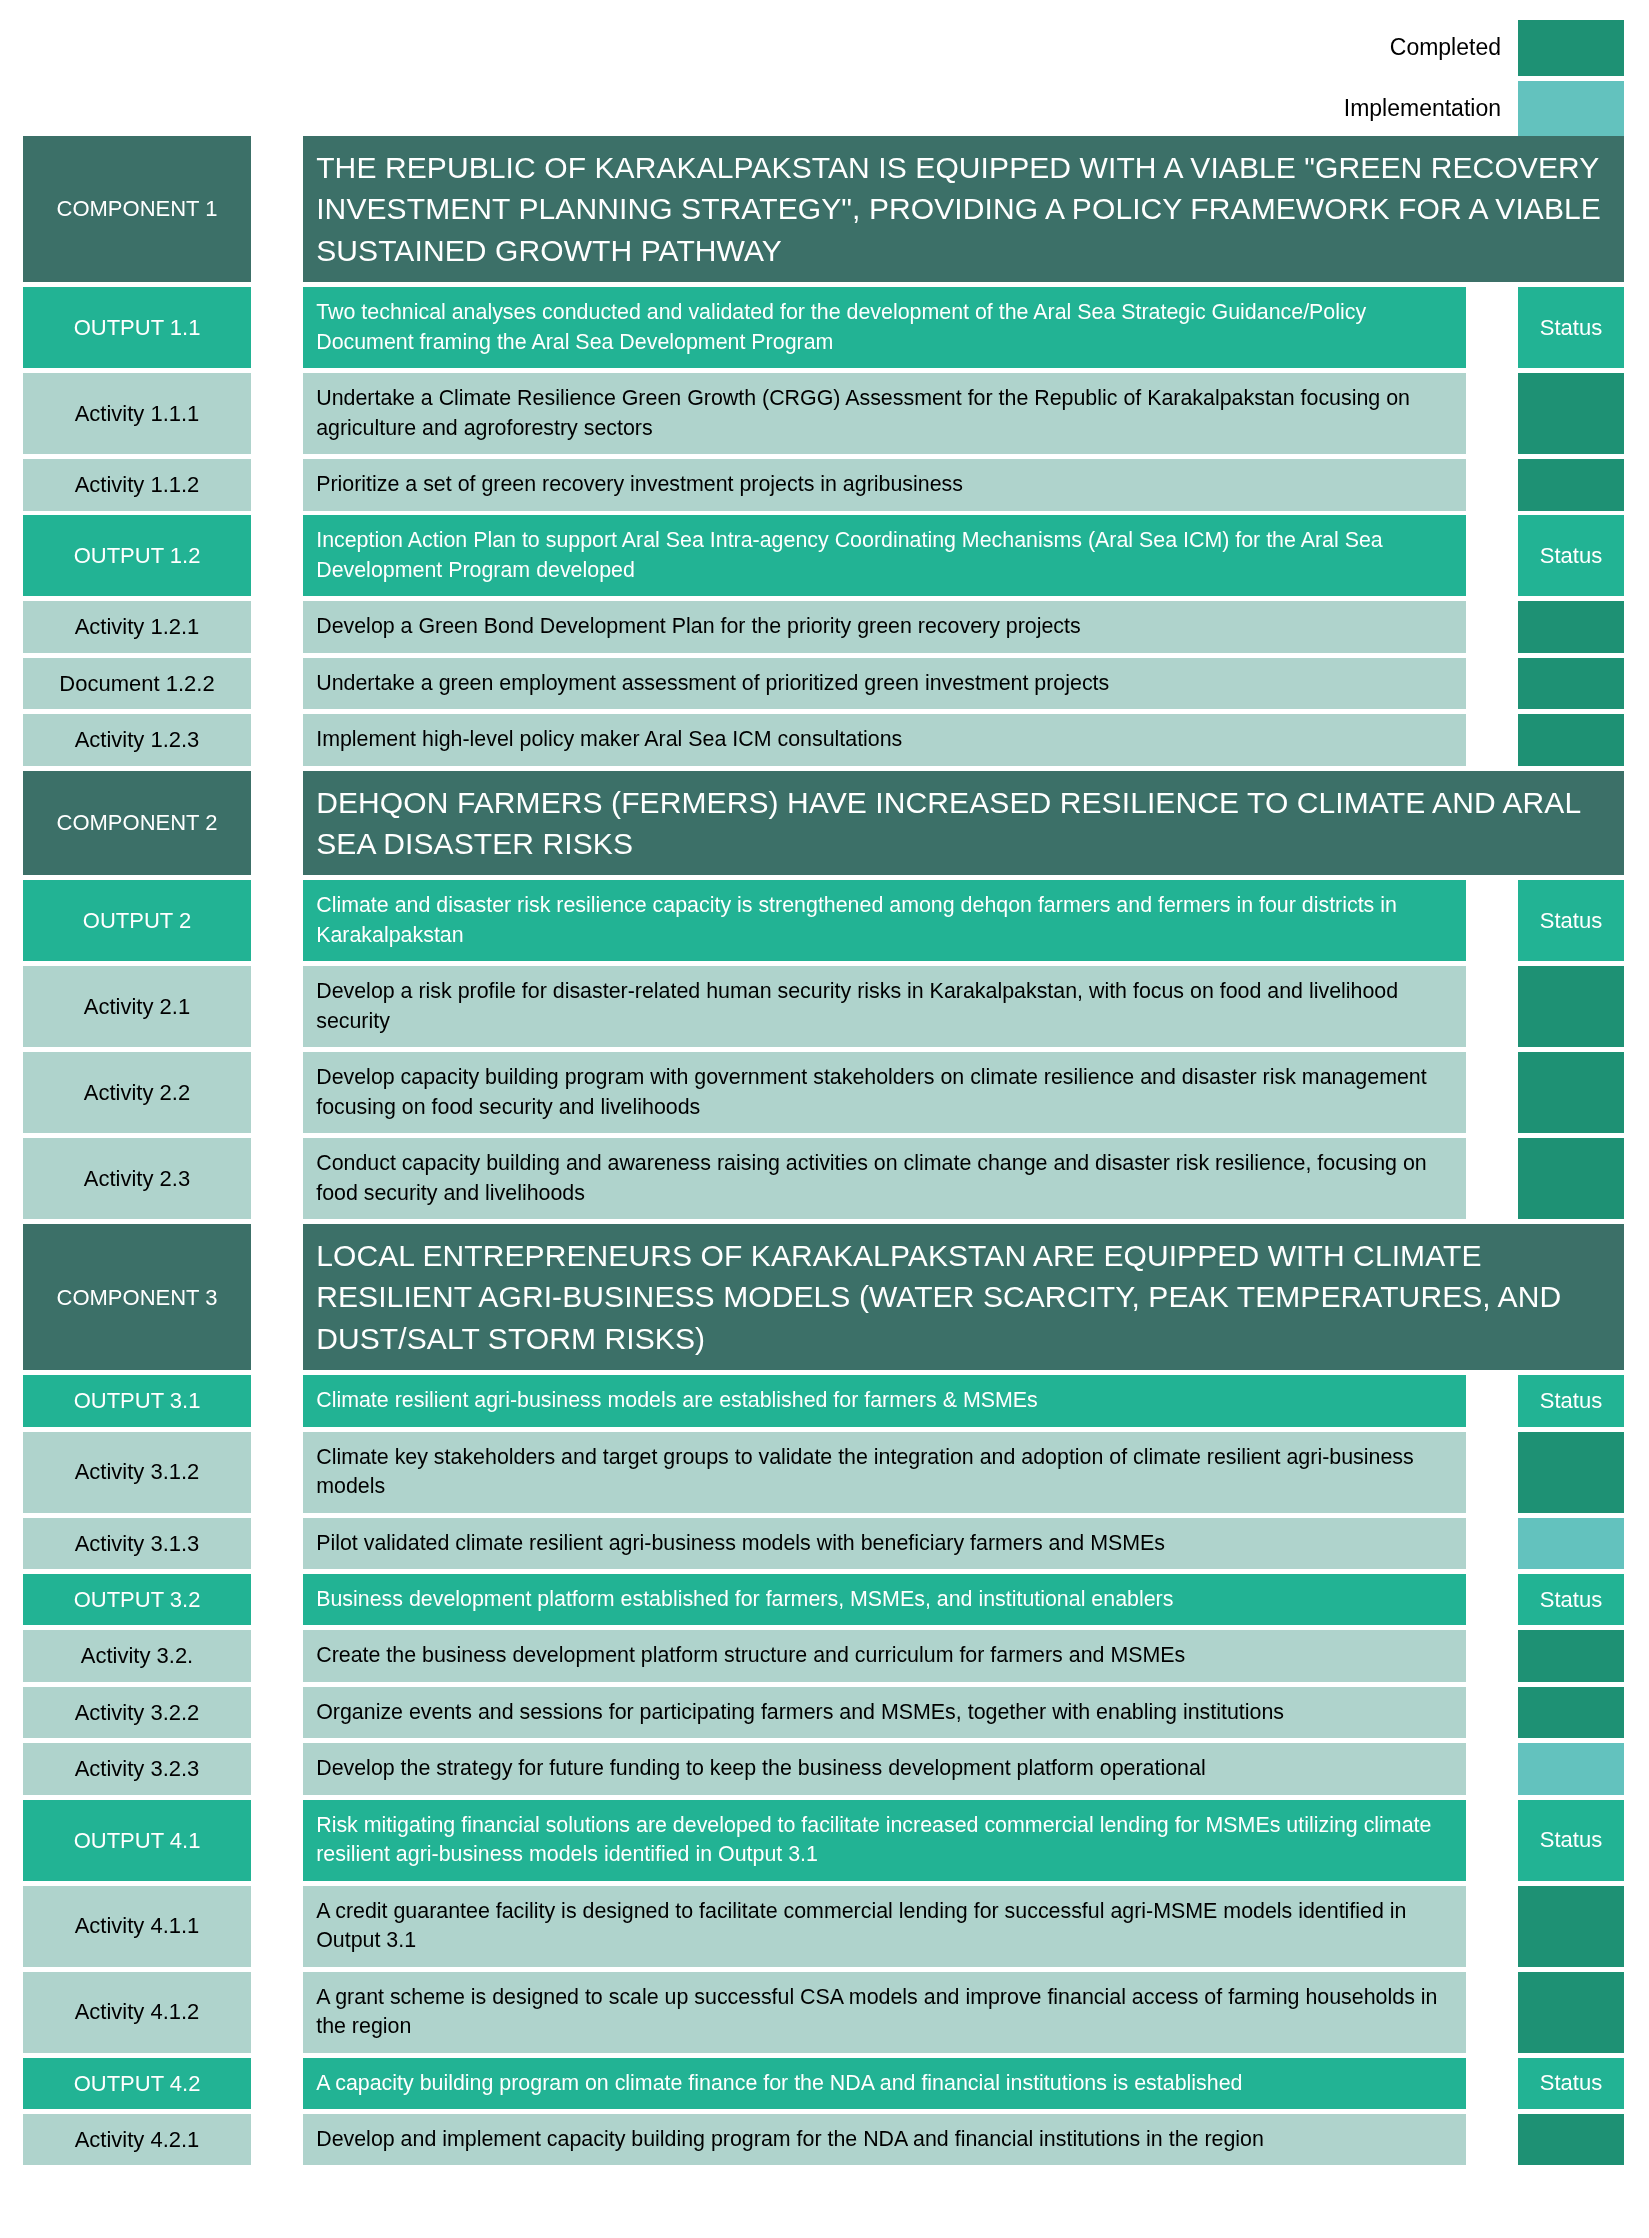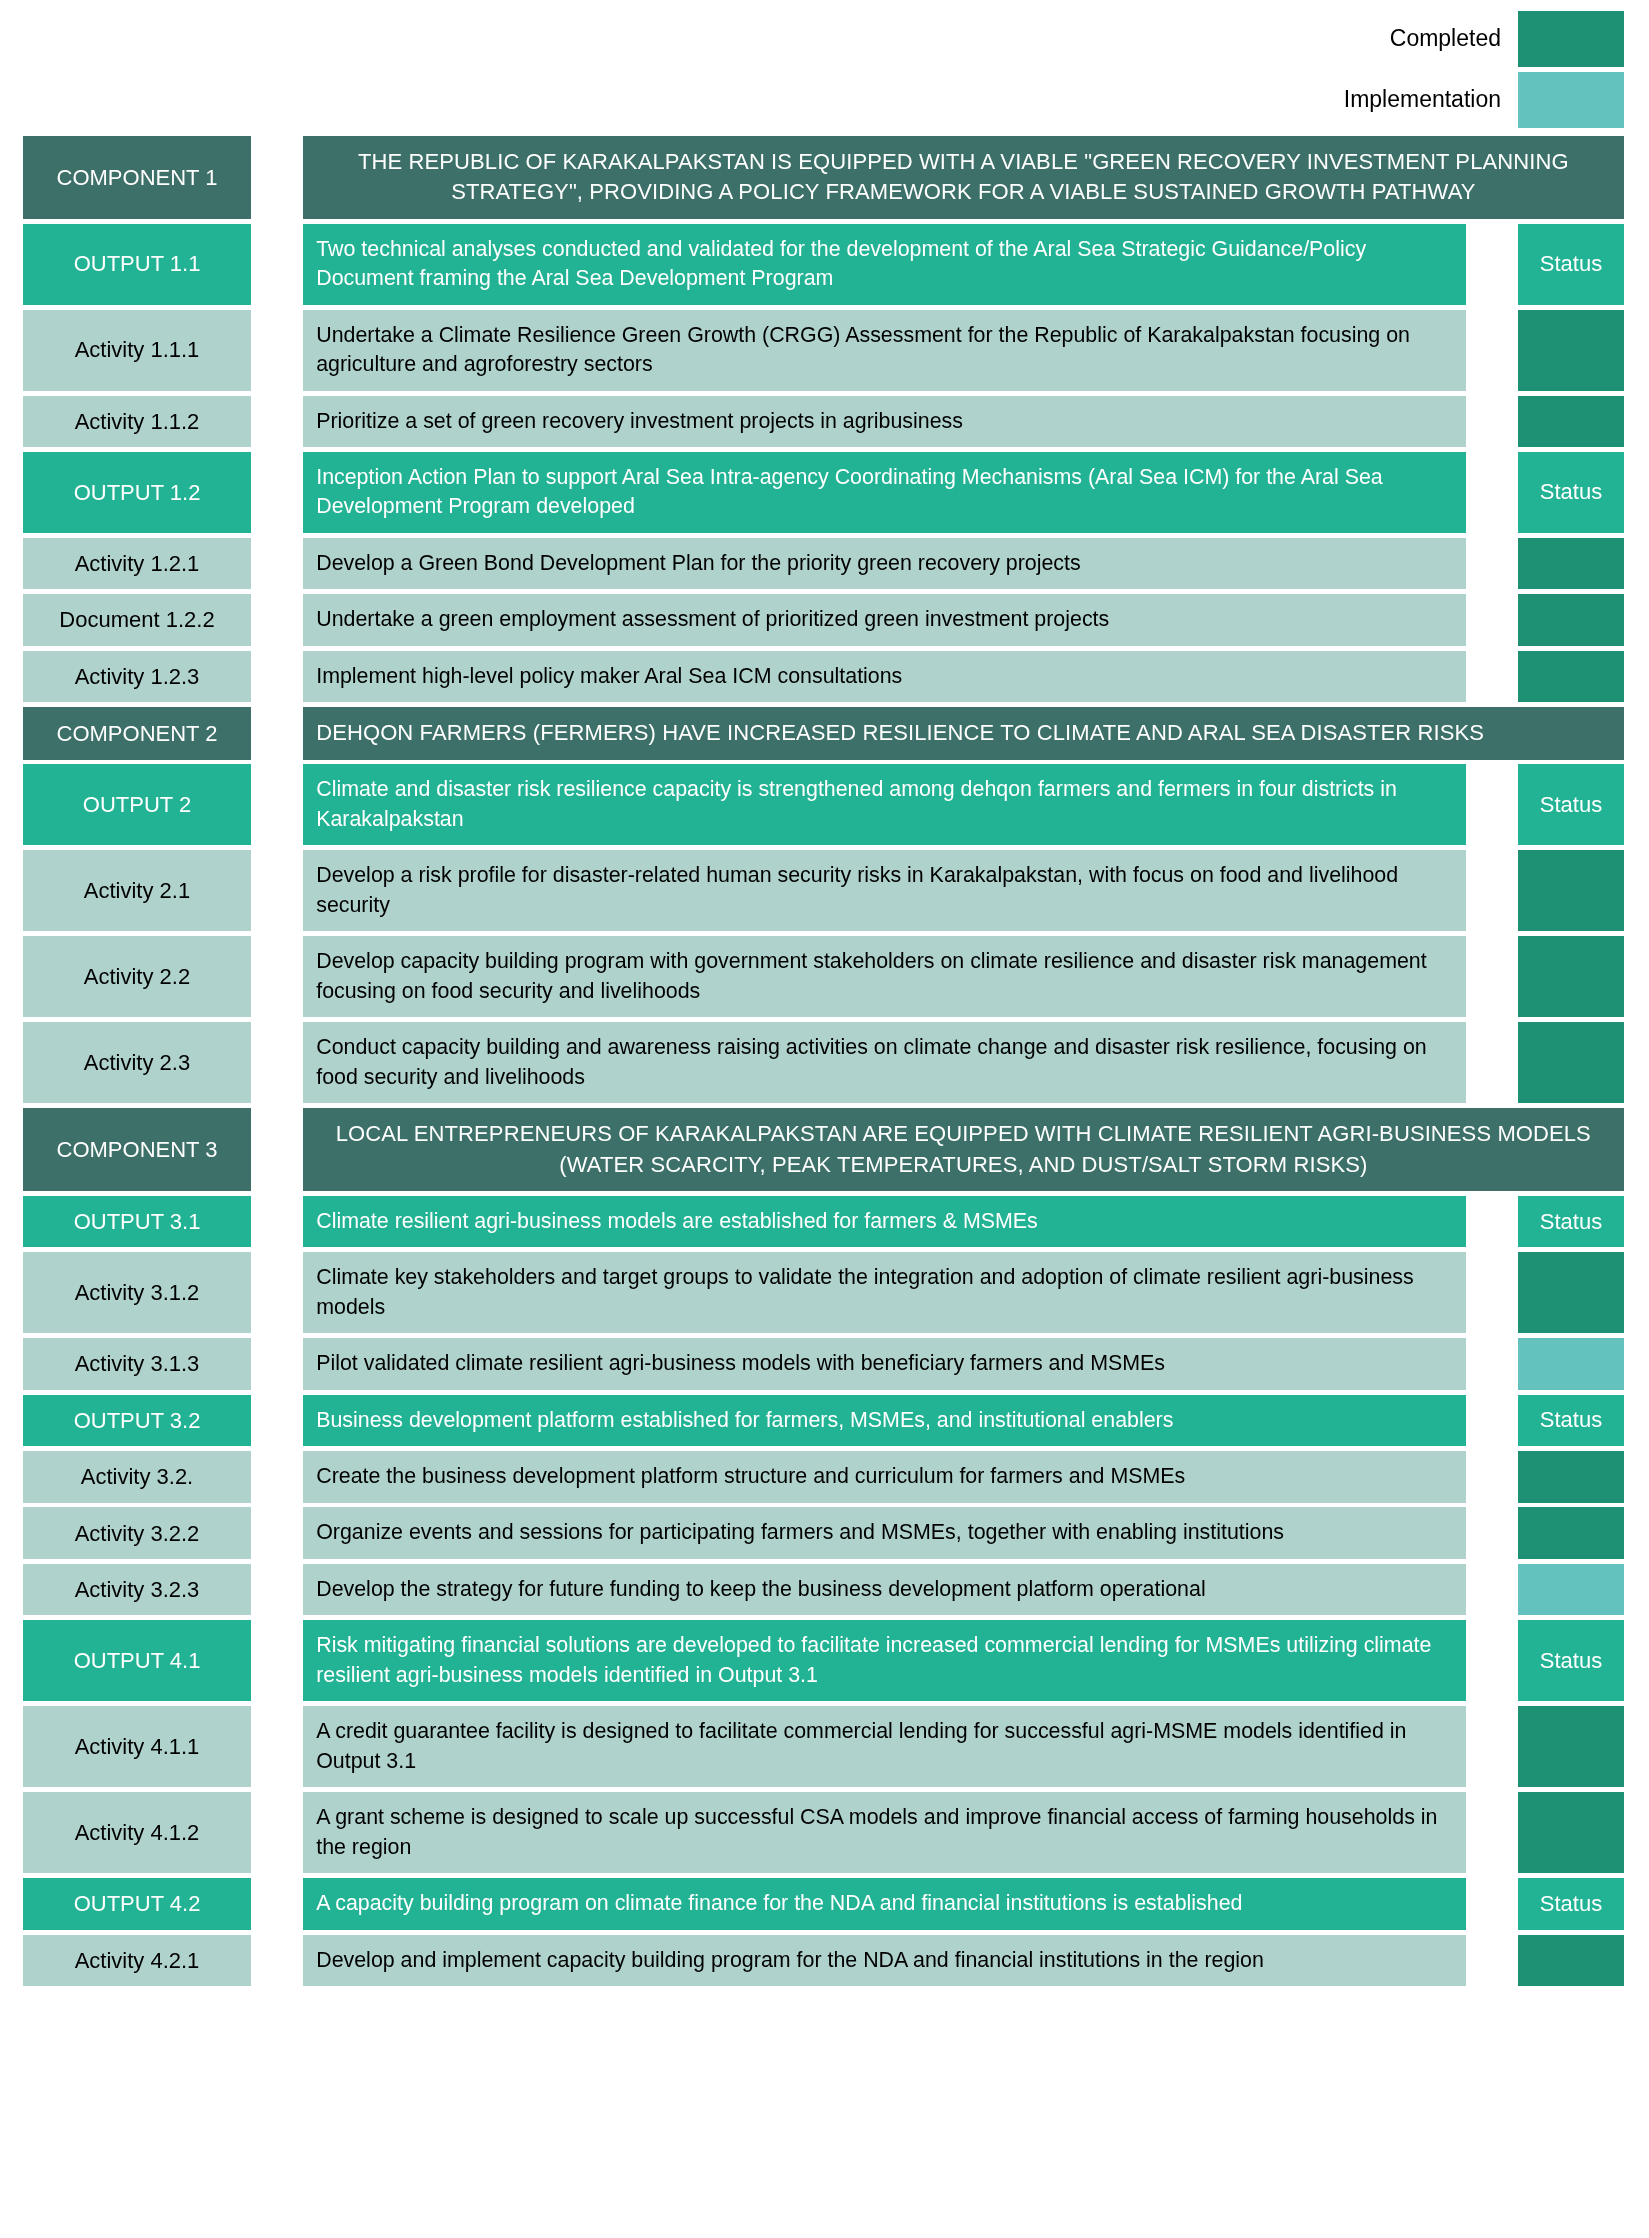--- a/index.html
+++ b/index.html
@@ -22,21 +22,21 @@
     box-sizing: border-box;
     padding: 0;
   }
 
   
   .legend {
     position: absolute;
     top: 0;
     left: 0;
     width: 1624px;
-    padding-top: 8px;
+    padding-top: 17px;
   }
   .legend-row {
     display: flex;
     align-items: center;
     justify-content: flex-end;
     height: 61px;
   }
   .legend-label {
     font-size: 23px;
     color: #000000;
@@ -102,23 +102,22 @@
     line-height: 1;
   }
 
   
   .row.component .cell-label,
   .row.component .cell-desc {
     background: #3C7068;
     color: #ffffff;
   }
   .row.component .cell-desc {
-    font-size: 22px;
+    font-size: 30px;
     letter-spacing: 0.1px;
-    text-align: center;
   }
   .row.component .cell-desc {
     flex: 1 1 auto;
   }
 
   
   .row.output .cell-label,
   .row.output .cell-desc,
   .row.output .cell-status {
     background: #22B394;

